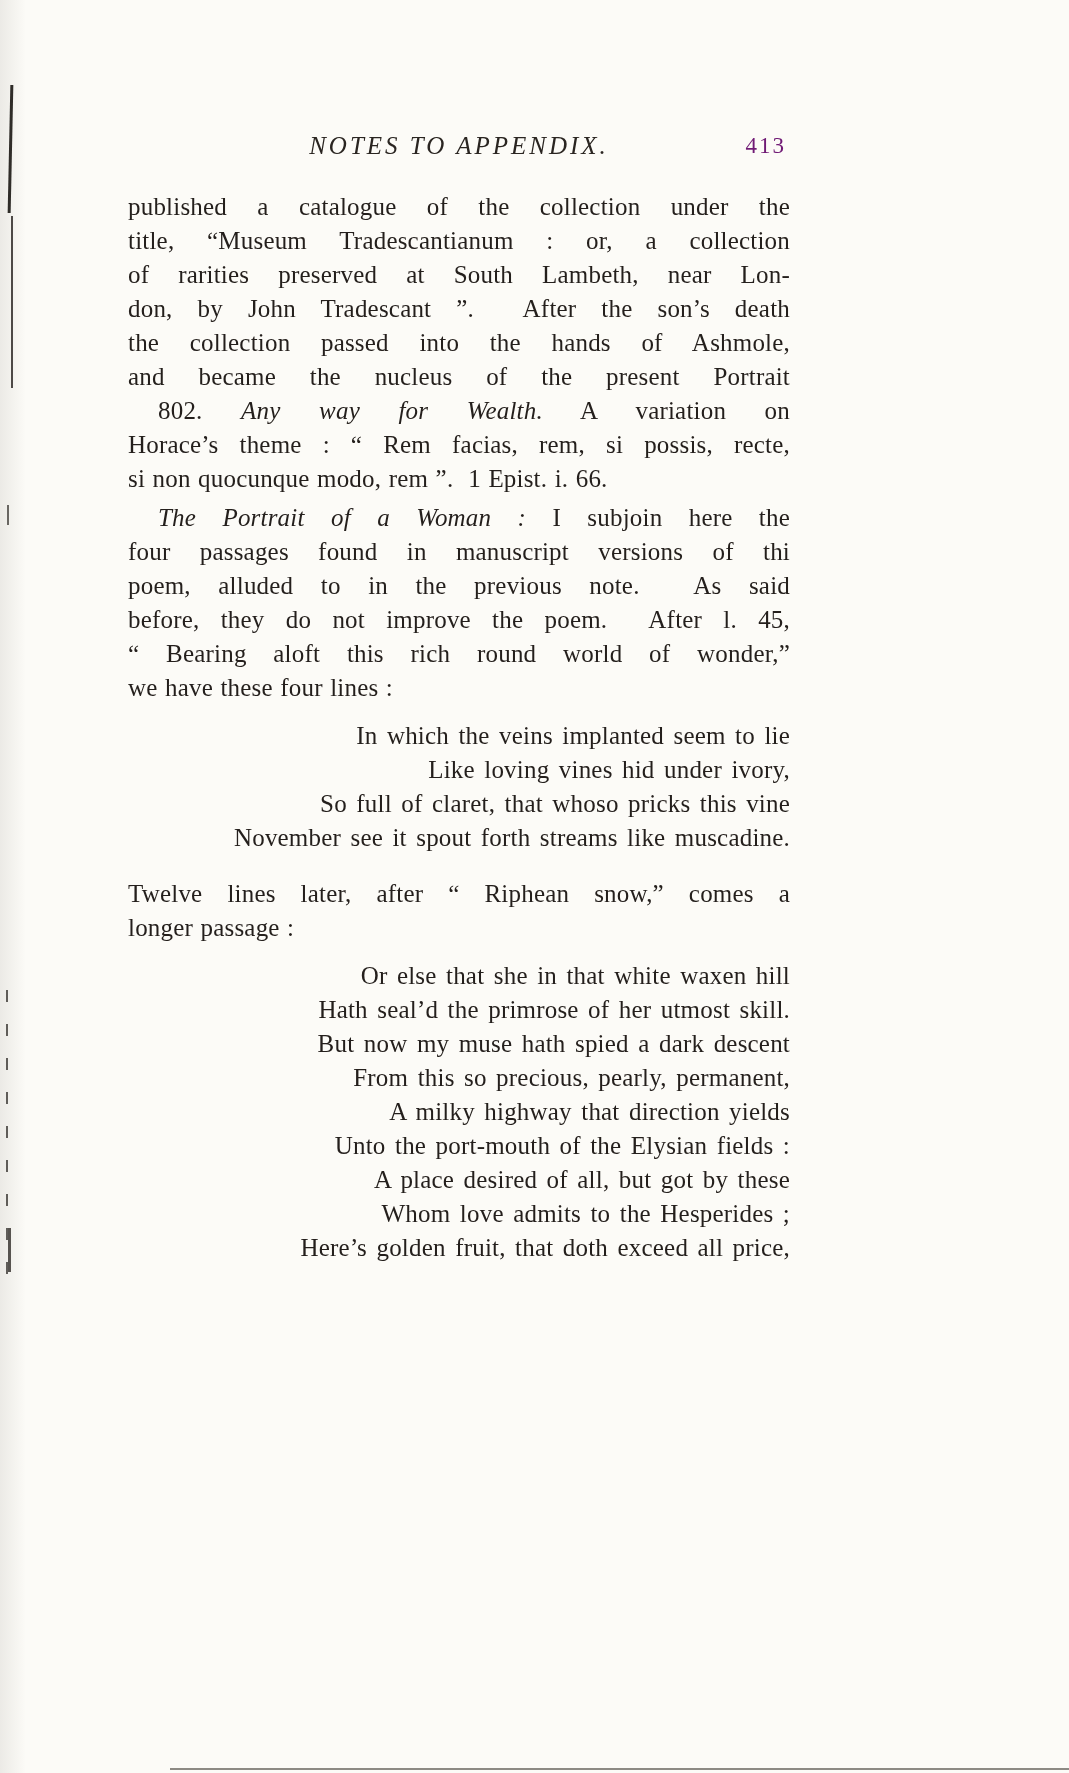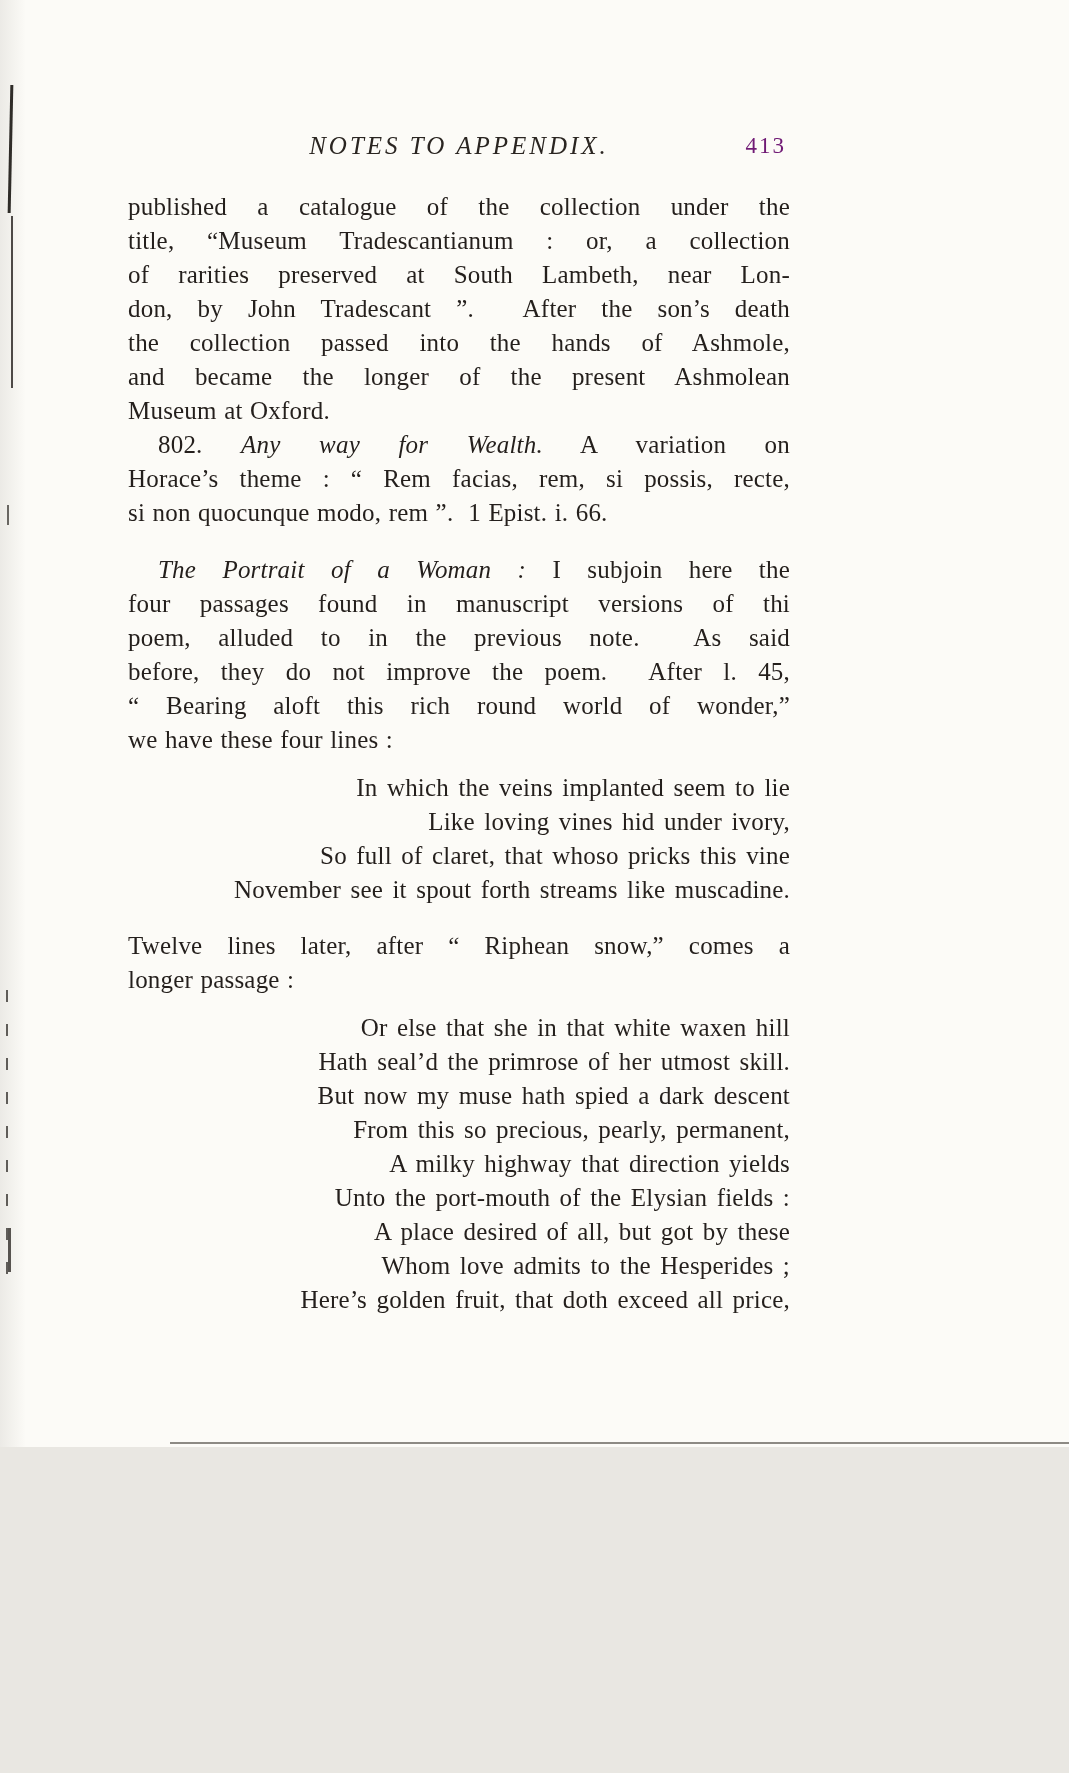--- a/index.html
+++ b/index.html
@@ -3,21 +3,21 @@
 <meta charset="utf-8">
 <style>
   html, body {
     margin: 0;
     padding: 0;
     background: #e9e7e2;
   }
   .page {
     position: relative;
     width: 1069px;
-    height: 1447px;
+    height: 1773px;
     margin: 0 auto;
     background: #fcfbf7;
     overflow: hidden;
     font-family: "Liberation Serif", "DejaVu Serif", serif;
     color: #241f1c;
   }
   
   .page::before {
     content: "";
     position: absolute;
@@ -63,21 +63,21 @@
     white-space: pre-wrap;
   }
   .j {
     text-align: justify;
     text-align-last: justify;
   }
   .indent { padding-left: 30px; }
   .it { }
   .verse { margin-left: 33px; text-align: right; }
   .verse .ln { word-spacing: 3px; }
-  .mt-sm { margin-top: 23px; }
+  .mt-sm { margin-top: 5px; }
   .mt-md { margin-top: 14px; }
   .mt-lg { margin-top: 22px; }
   
   .artifact {
     position: absolute;
     background: #2f2c28;
     pointer-events: none;
   }
   .a1 { left: 9px;  top: 85px;  width: 3px; height: 128px; transform: rotate(1.2deg); }
   .a2 { left: 11px; top: 216px; width: 2px; height: 172px; opacity: 0.85; }
@@ -118,22 +118,21 @@
       <span class="running-title">NOTES TO APPENDIX.</span>
       <span class="page-number">413</span>
     </div>
 
     <div class="para">
       <div class="ln j">published a catalogue of the collection under the</div>
       <div class="ln j">title, “Museum Tradescantianum : or, a collection</div>
       <div class="ln j">of rarities preserved at South Lambeth, near Lon-</div>
       <div class="ln j">don, by John Tradescant ”.  After the son’s death</div>
       <div class="ln j">the collection passed into the hands of Ashmole,</div>
-      <div class="ln j">and became the longer of the present Ashmolean</div>
-      <div class="ln">Museum at Oxford.</div>
+      <div class="ln j">and became the nucleus of the present Portrait</div>
     </div>
 
     <div class="para">
       <div class="ln j indent"><span>802. </span><em class="it">Any way for Wealth.</em><span> A variation on</span></div>
       <div class="ln j">Horace’s theme : “ Rem facias, rem, si possis, recte,</div>
       <div class="ln">si non quocunque modo, rem ”.  1 Epist. i. 66.</div>
     </div>
 
     <div class="para mt-sm">
       <div class="ln j indent"><em class="it">The Portrait of a Woman : </em><span>I subjoin here the</span></div>

